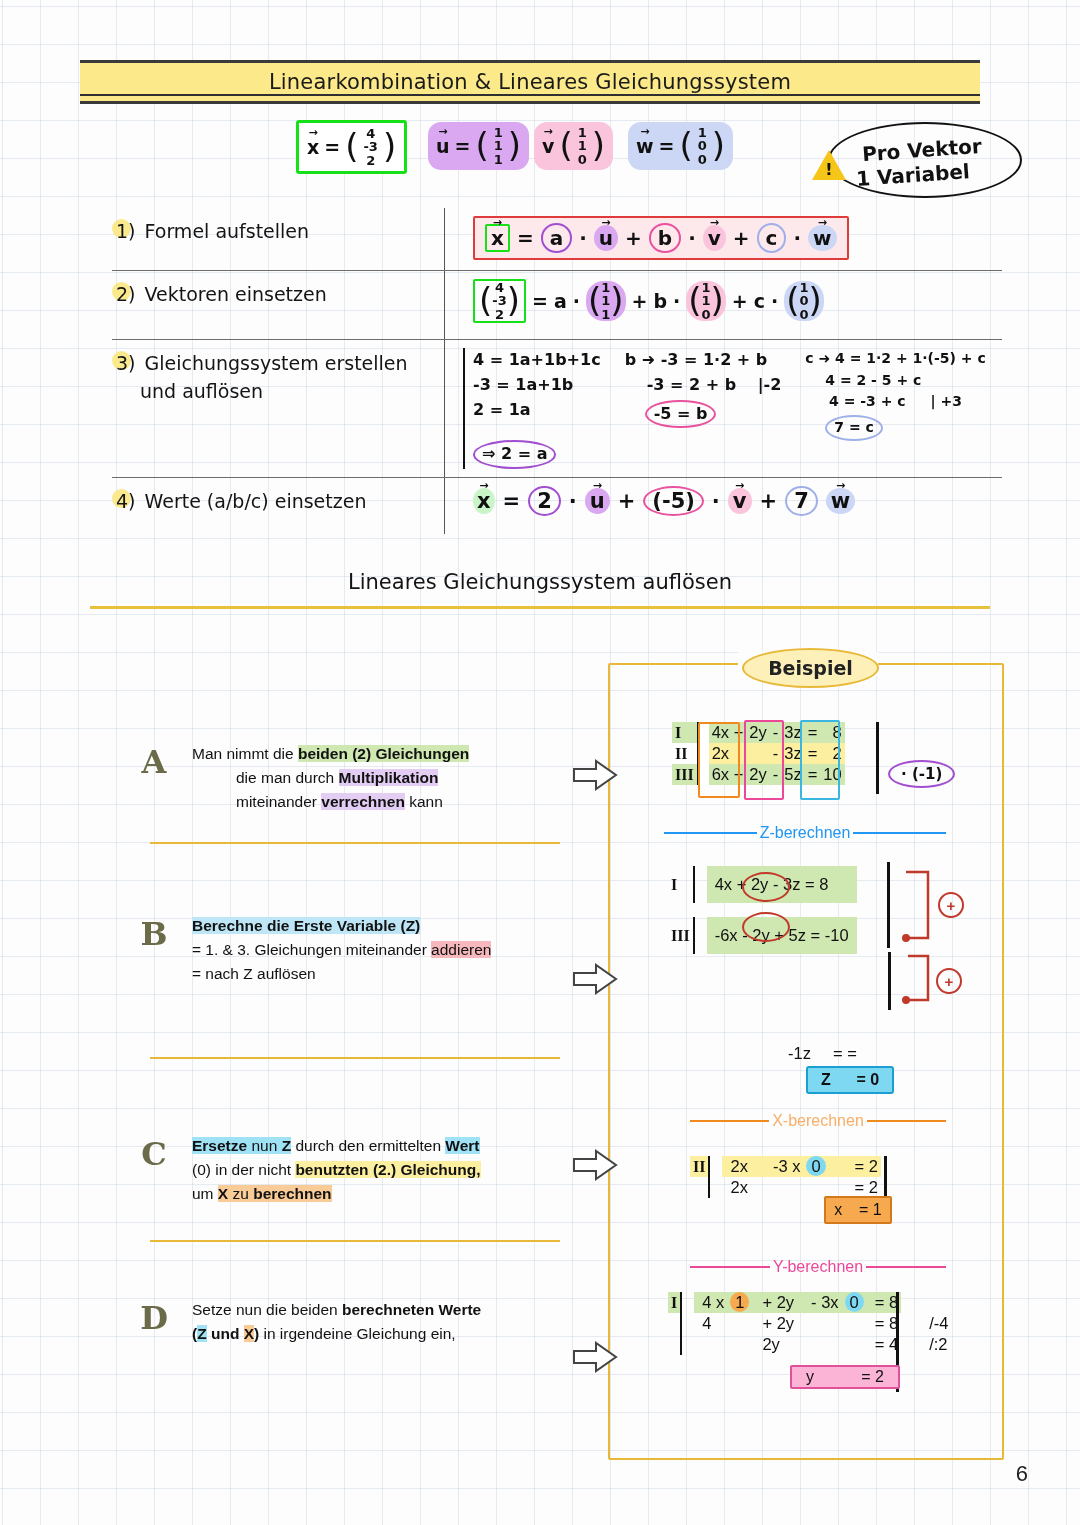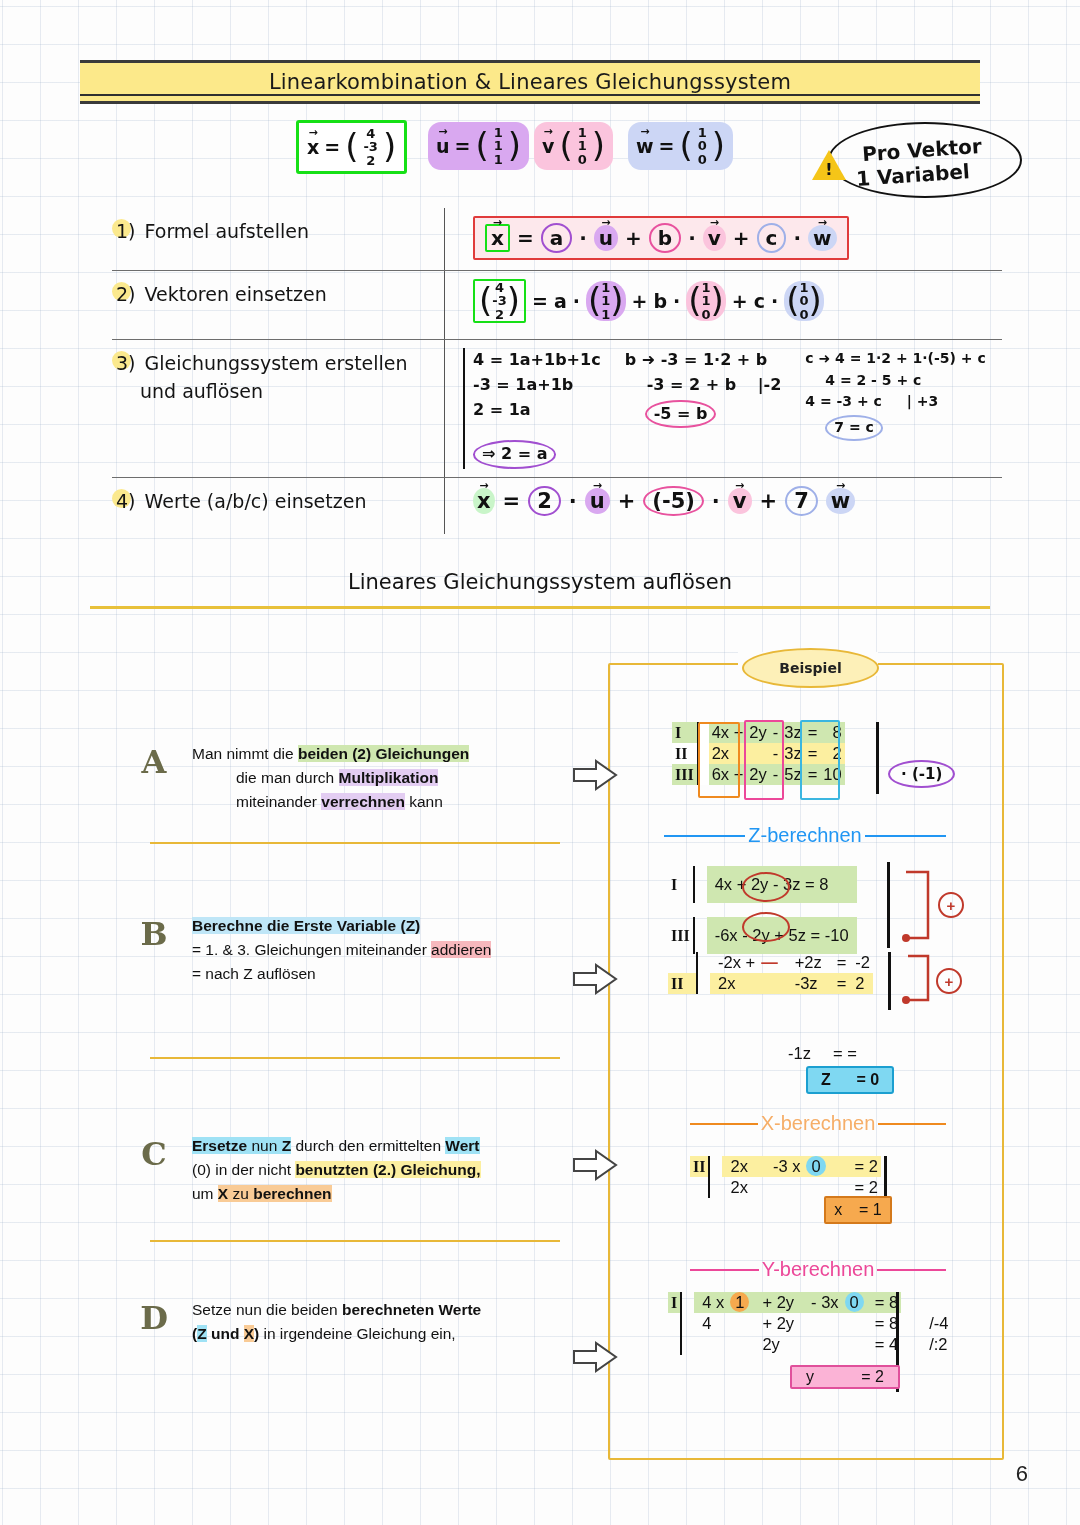--- a/index.html
+++ b/index.html
@@ -130,21 +130,21 @@
   
   #frame{
     position:absolute;left:608px;top:663px;width:392px;height:793px;
     border:2.5px solid #e8b838;border-radius:2px;background:transparent;
   }
   #frame-gap{position:absolute;left:738px;top:652px;width:140px;height:24px;background:#fdfdfd;}
   #beispiel{
     position:absolute;left:742px;top:648px;width:133px;height:36px;
     background:#fdf0b8;border:2.5px solid #e8b838;border-radius:50%;
     display:flex;align-items:center;justify-content:center;
-    font-family:"DejaVu Sans",sans-serif;font-weight:bold;font-size:14px;color:#222;
+    font-family:"DejaVu Sans",sans-serif;font-weight:bold;font-size:19px;color:#222;
   }
 
   
   .lblock{position:absolute;display:flex;gap:16px;}
   .letter{
     width:44px;height:44px;flex:none;position:relative;
     display:flex;align-items:center;justify-content:center;
     font-family:"DejaVu Serif",serif;font-weight:bold;font-size:32px;
     color:#6b6b4a;-webkit-text-stroke:0px;
   }
@@ -171,21 +171,21 @@
 
   
   .eqblock{position:absolute;font-family:"Liberation Sans",sans-serif;font-size:16.5px;color:#111;}
   .eqtbl{border-collapse:collapse;}
   .eqtbl td{padding:1px 3px;white-space:nowrap;}
   .rn{font-family:"Liberation Serif",serif;font-weight:bold;font-size:16px;padding-right:5px;}
   .bigbar{border-left:2.5px solid #111;}
 
   .sep{position:absolute;display:flex;align-items:center;gap:0;}
   .sep .line{height:2px;}
-  .sep .lbl{font-family:"Liberation Sans",sans-serif;font-size:20px;padding:0 3px;position:relative;}
+  .sep .lbl{font-family:"Liberation Sans",sans-serif;font-size:16px;padding:0 3px;position:relative;}
   .dotbg{position:relative;display:inline-block;}
   .dotbg .d{position:absolute;left:50%;top:50%;transform:translate(-50%,-50%);width:22px;height:22px;border-radius:50%;z-index:-1;}
 
   #pageno{position:absolute;right:52px;bottom:38px;font-family:"Liberation Sans",sans-serif;font-size:22px;color:#222;}
 </style>
 </head>
 <body>
 
 <div id="page">
 
@@ -363,21 +363,21 @@
               <span>-3 = 2 + b</span>
               <span style="margin-left:16px;">|-2</span>
             </div>
             <div style="margin-left:20px;margin-top:2px;">
               <span class="circ-k">-5 = b</span>
             </div>
           </div>
           <div class="blk" style="font-size:14px;">
             <div>c ➜ 4 = 1·2 + 1·(-5) + c</div>
             <div style="margin-left:20px;">4 = 2 - 5 + c</div>
-            <div style="">
+            <div style="text-align:center;">
               <span>4 = -3 + c</span>
               <span style="margin-left:20px;">| +3</span>
             </div>
             <div style="margin-left:20px;margin-top:2px;">
               <span class="circ-b">7 = c</span>
             </div>
           </div>
         </div>
       </div>
     </div>
@@ -515,44 +515,20 @@
     <div class="ltxt" style="padding-top:2px;">
       <div><span class="b m-blue">Berechne die Erste Variable (Z)</span></div>
       <div>= 1. &amp; 3. Gleichungen miteinander <span class="m-red">addieren</span></div>
       <div>= nach Z auflösen</div>
     </div>
   </div>
   <svg class="arrowr" style="left:572px;top:962px;" viewBox="0 0 46 34">
     <path d="M2,11 L24,11 L24,3 L44,17 L24,31 L24,23 L2,23 Z" fill="#fff" stroke="#444" stroke-width="2"></path>
   </svg>
 
-  <div class="eqblock" style="left:668px;top:952px;">
-    <table class="eqtbl">
-      <tbody>
-          <tr>
-        <td class="rn" style="width:22px;"></td>
-        <td class="bigbar" style="width:6px;"></td>
-        <td style="padding-left:8px;">-2x +</td>
-        <td style="color:#c0392b;font-weight:bold;">—</td>
-        <td style="padding-left:14px;">+2z</td>
-        <td style="padding-left:12px;">=</td>
-        <td style="padding-left:6px;">-2</td>
-      </tr>
-      <tr>
-        <td class="rn" style="background:#fcefa0;">II</td>
-        <td class="bigbar" style="width:6px;"></td>
-        <td style="padding-left:8px;background:#fcefa0;">2x</td>
-        <td style="background:#fcefa0;"></td>
-        <td style="padding-left:14px;background:#fcefa0;">-3z</td>
-        <td style="padding-left:12px;background:#fcefa0;">=</td>
-        <td style="padding-left:6px;background:#fcefa0;">2</td>
-      </tr>
-    </tbody>
-      </table>
-  </div>
   <div style="position:absolute;left:888px;top:952px;width:3px;height:58px;background:#111;"></div>
   <svg style="position:absolute;left:900px;top:950px;width:60px;height:60px;" viewBox="0 0 60 60">
     <path d="M4,50 L28,50 L28,6 L8,6" fill="none" stroke="#c0392b" stroke-width="2.5"></path>
     <circle cx="6" cy="50" r="4" fill="#c0392b"></circle>
   </svg>
   <div style="position:absolute;left:936px;top:968px;width:22px;height:22px;border:2px solid #c0392b;border-radius:50%;display:flex;align-items:center;justify-content:center;font-size:15px;color:#c0392b;font-weight:bold;">
       <span>+</span>
     </div>
 
   <div class="eqblock" style="left:788px;top:1044px;text-align:center;">

